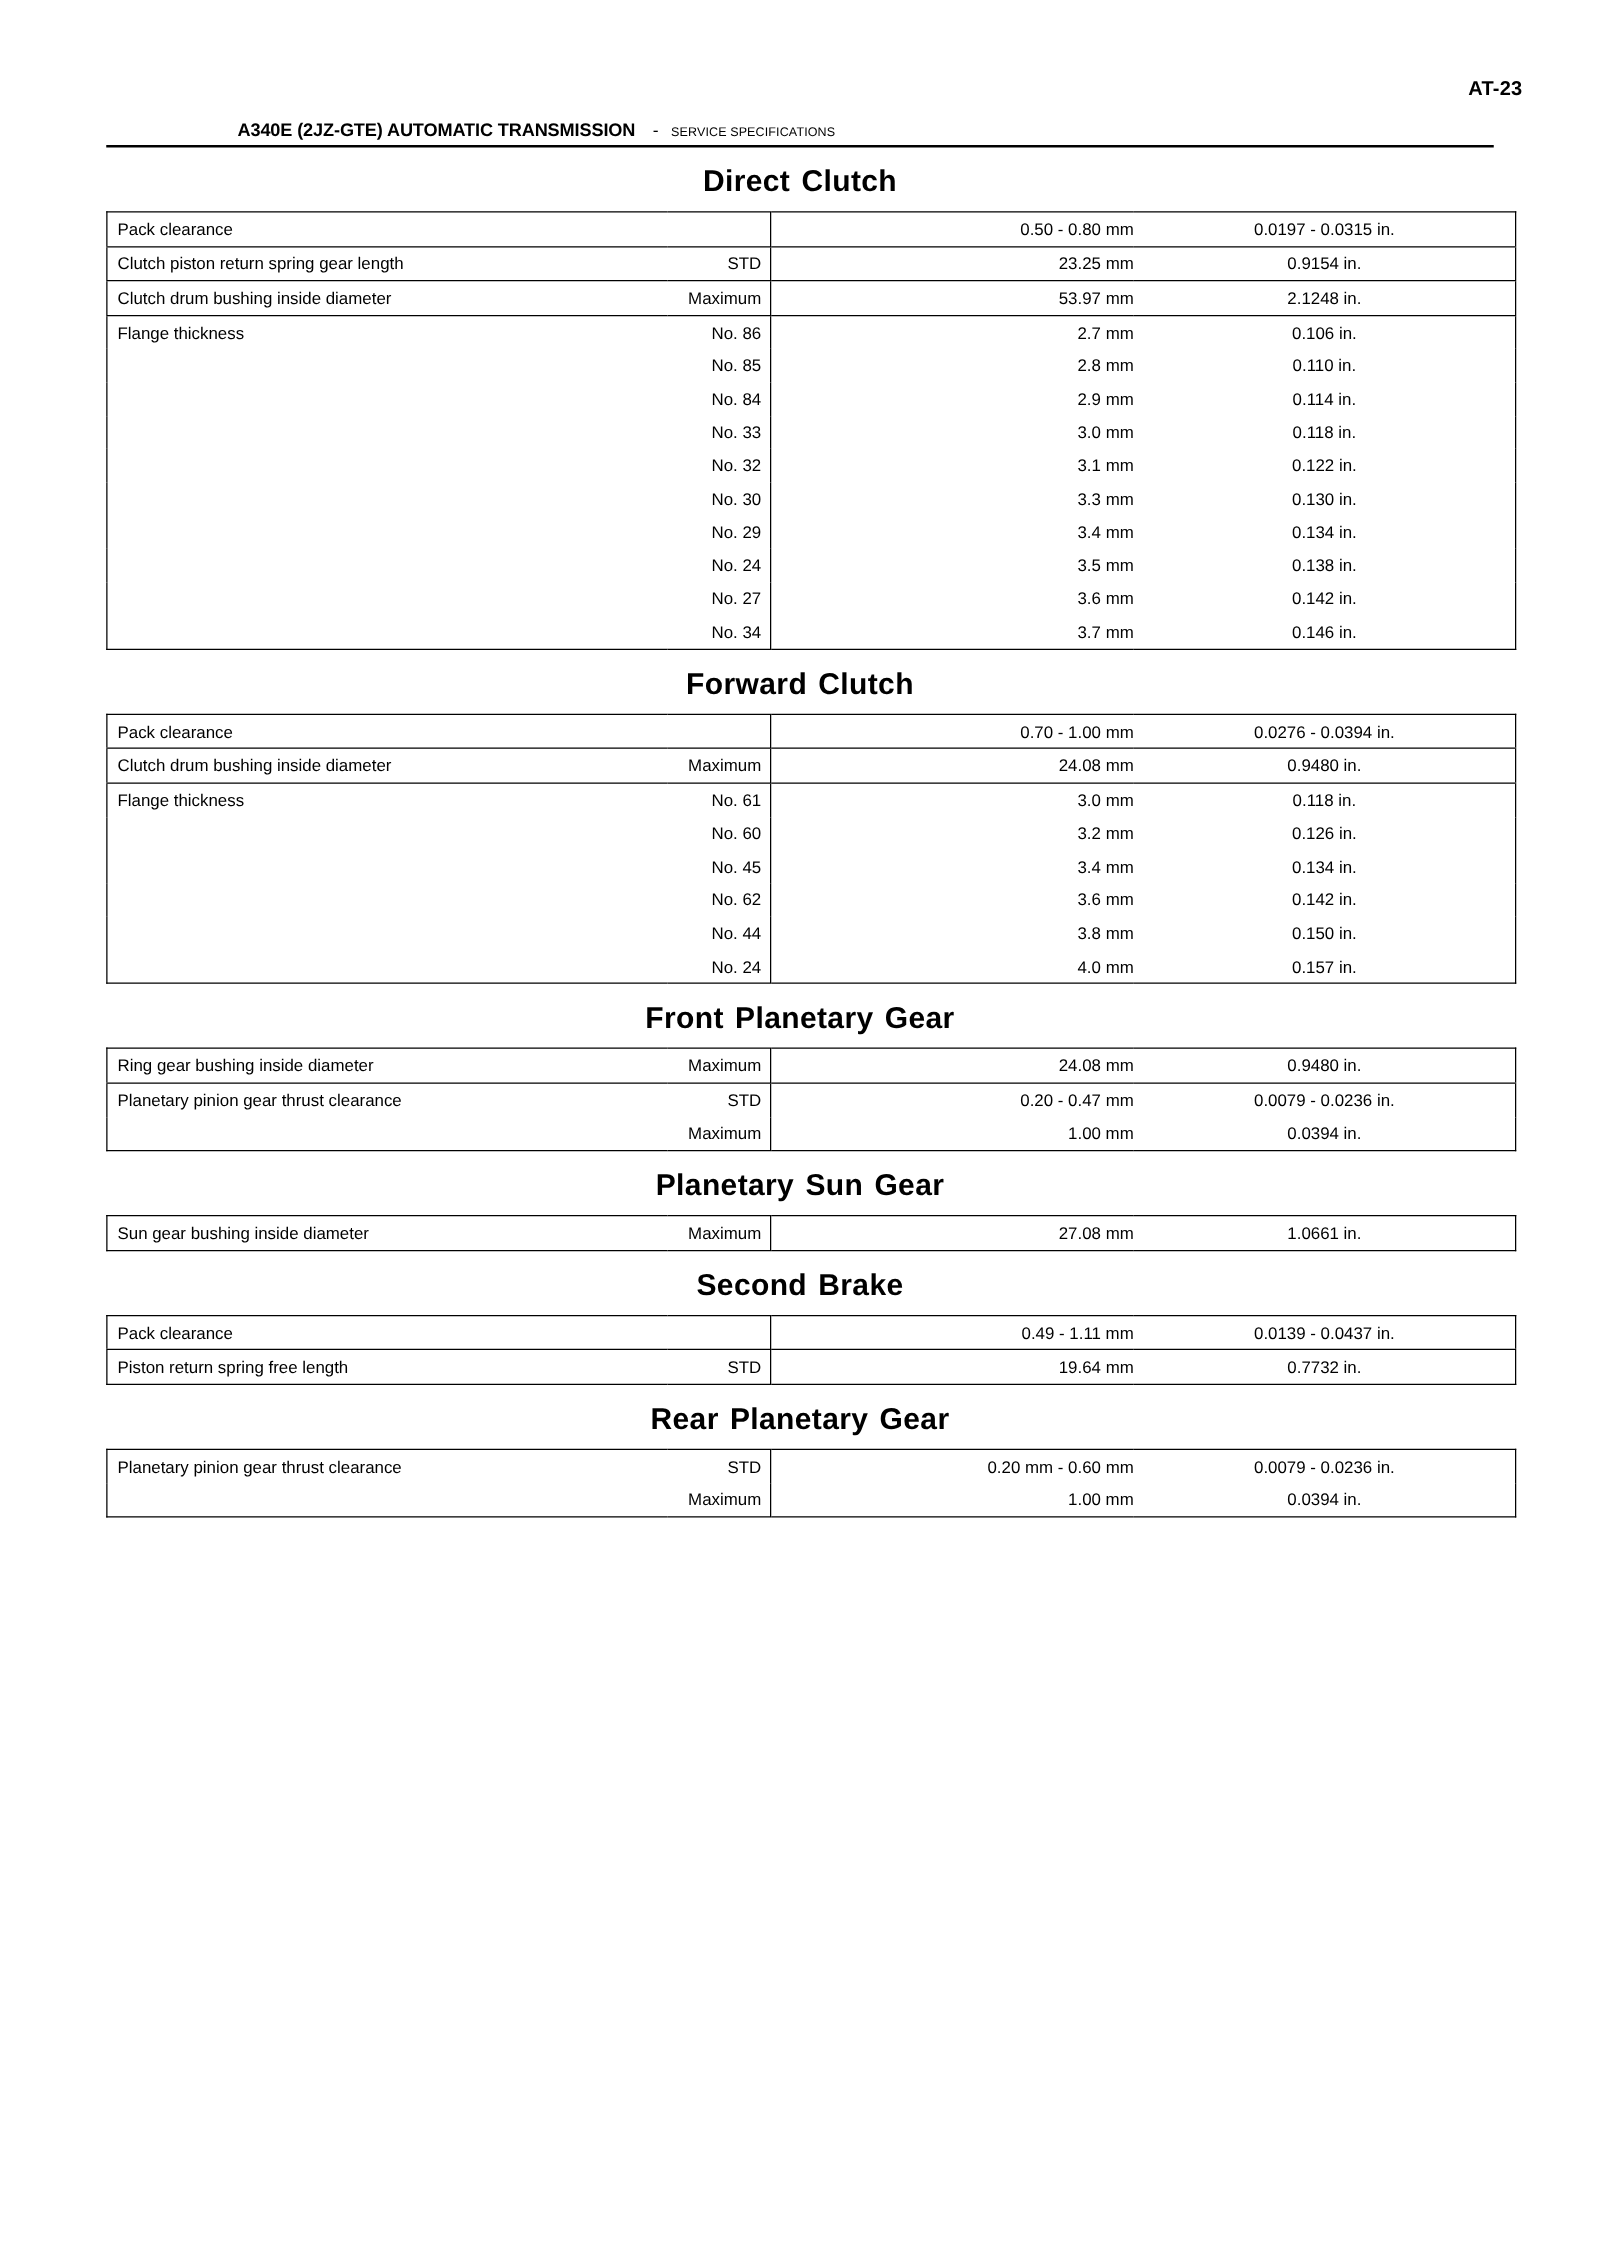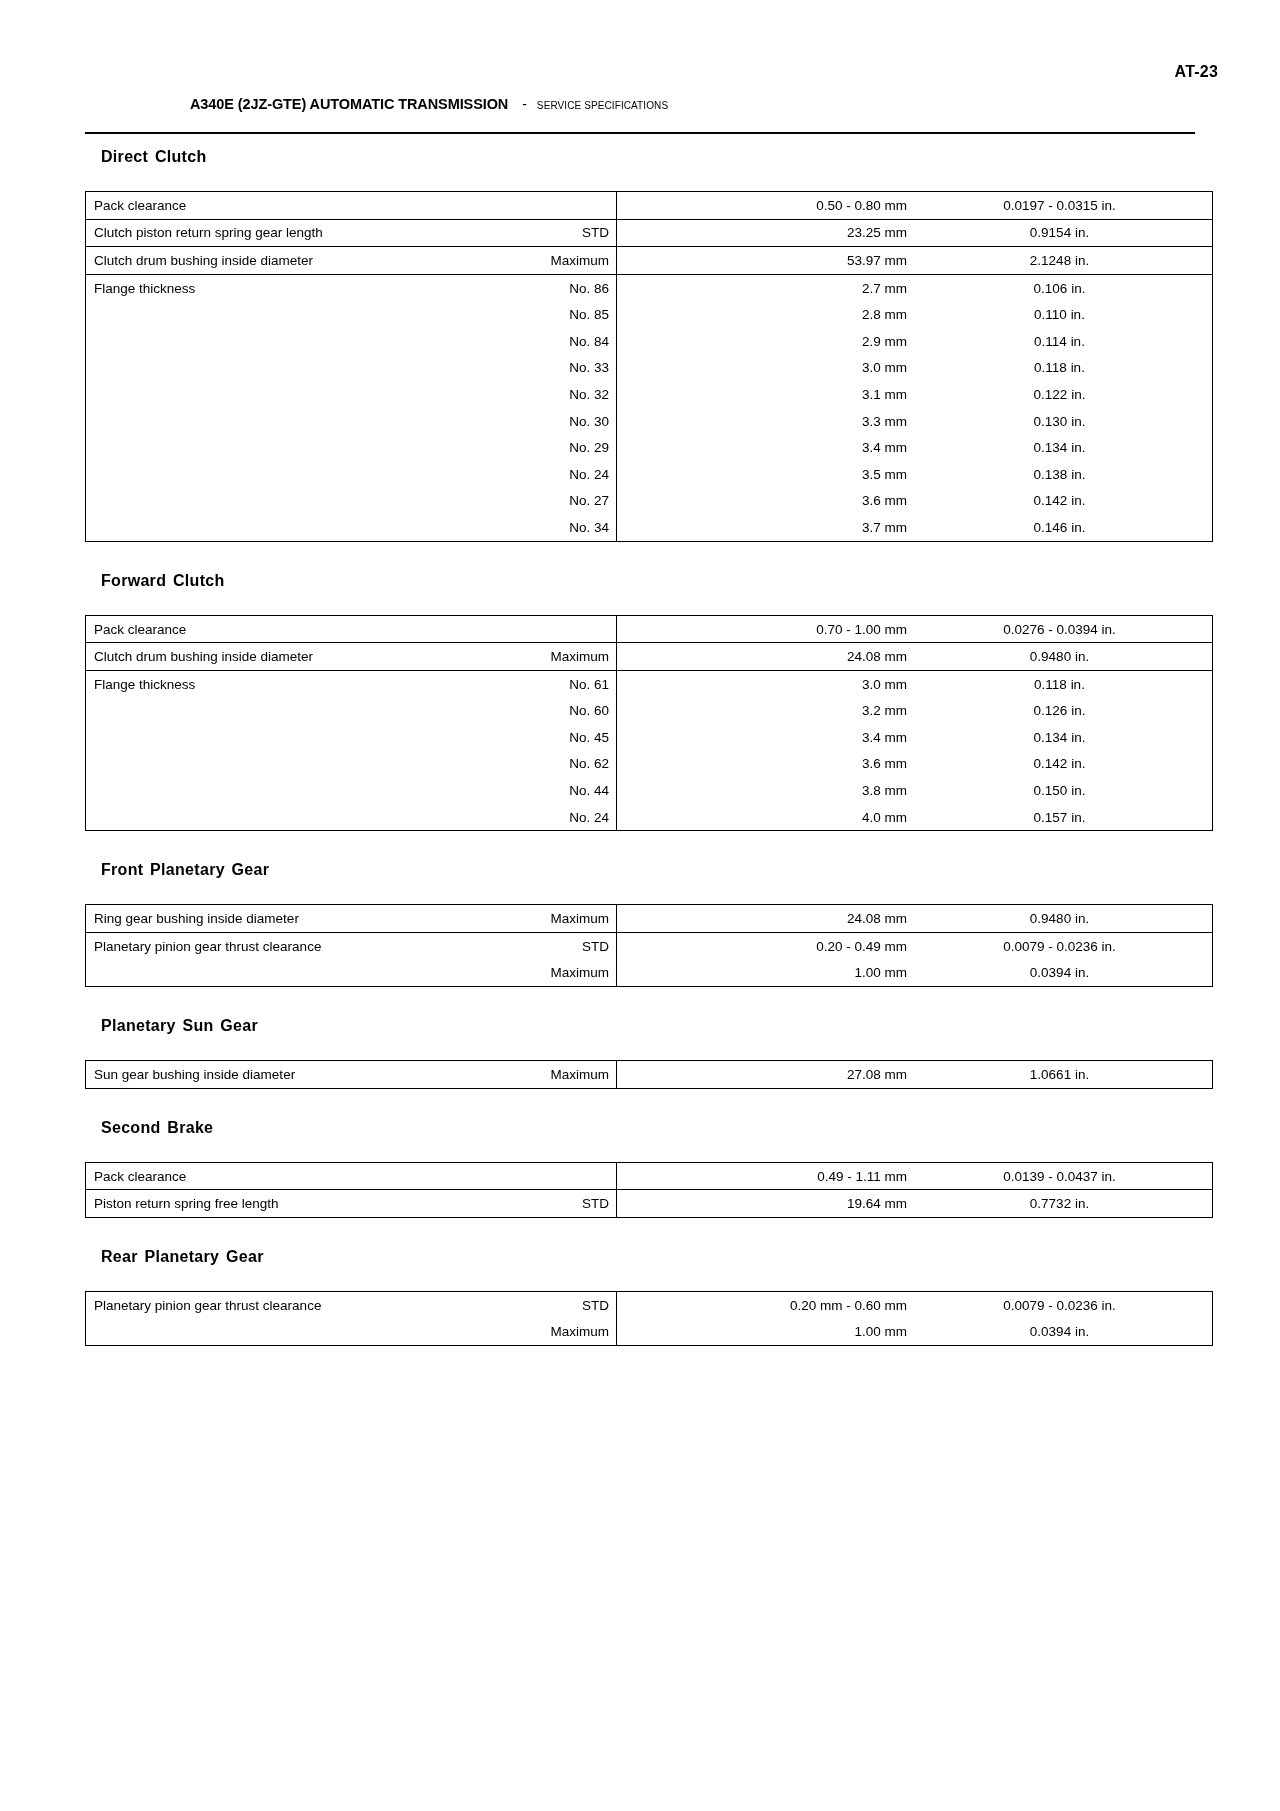--- a/index.html
+++ b/index.html
@@ -36,21 +36,21 @@
     position: absolute;
     top: 96px;
     left: 85px;
     width: 1110px;
   }
   .header-line {
     display: flex;
     align-items: baseline;
     justify-content: flex-start;
     padding-left: 105px;
-    padding-bottom: 20px;
+    padding-bottom: 3px;
   }
   .header-title {
     font-size: 14.5px;
     font-weight: bold;
     letter-spacing: -0.1px;
     white-space: nowrap;
   }
   .header-dash {
     font-size: 14px;
     padding: 0 10px 0 14px;
@@ -67,26 +67,27 @@
   }
 
   
   .content {
     position: absolute;
     top: 130px;
     left: 85px;
     width: 1110px;
   }
   h2.section-title {
-    font-size: 16px;
+    font-size: 24px;
     font-weight: bold;
-    margin: 16px;
+    margin: 0;
     padding: 14px 0 9px 0;
     letter-spacing: 0.3px;
     word-spacing: 2px;
+    text-align: center;
   }
   h2.section-title.first { padding-top: 2px; }
 
   table.spec {
     border-collapse: collapse;
     width: 1110px;
     table-layout: fixed;
     border: 1.6px solid #000;
   }
   table.spec td {
@@ -265,21 +266,21 @@
         <tbody>
           <tr>
             <td class="c-label">Ring gear bushing inside diameter</td>
             <td class="c-qual">Maximum</td>
             <td class="c-mm">24.08 mm</td>
             <td class="c-in">0.9480 in.</td>
           </tr>
           <tr class="grp-sep">
             <td class="c-label">Planetary pinion gear thrust clearance</td>
             <td class="c-qual">STD</td>
-            <td class="c-mm">0.20 - 0.49 mm</td>
+            <td class="c-mm">0.20 - 0.47 mm</td>
             <td class="c-in">0.0079 - 0.0236 in.</td>
           </tr>
           <tr>
             <td class="c-label"></td>
             <td class="c-qual">Maximum</td>
             <td class="c-mm">1.00 mm</td>
             <td class="c-in">0.0394 in.</td>
           </tr>
         </tbody>
       </table>

